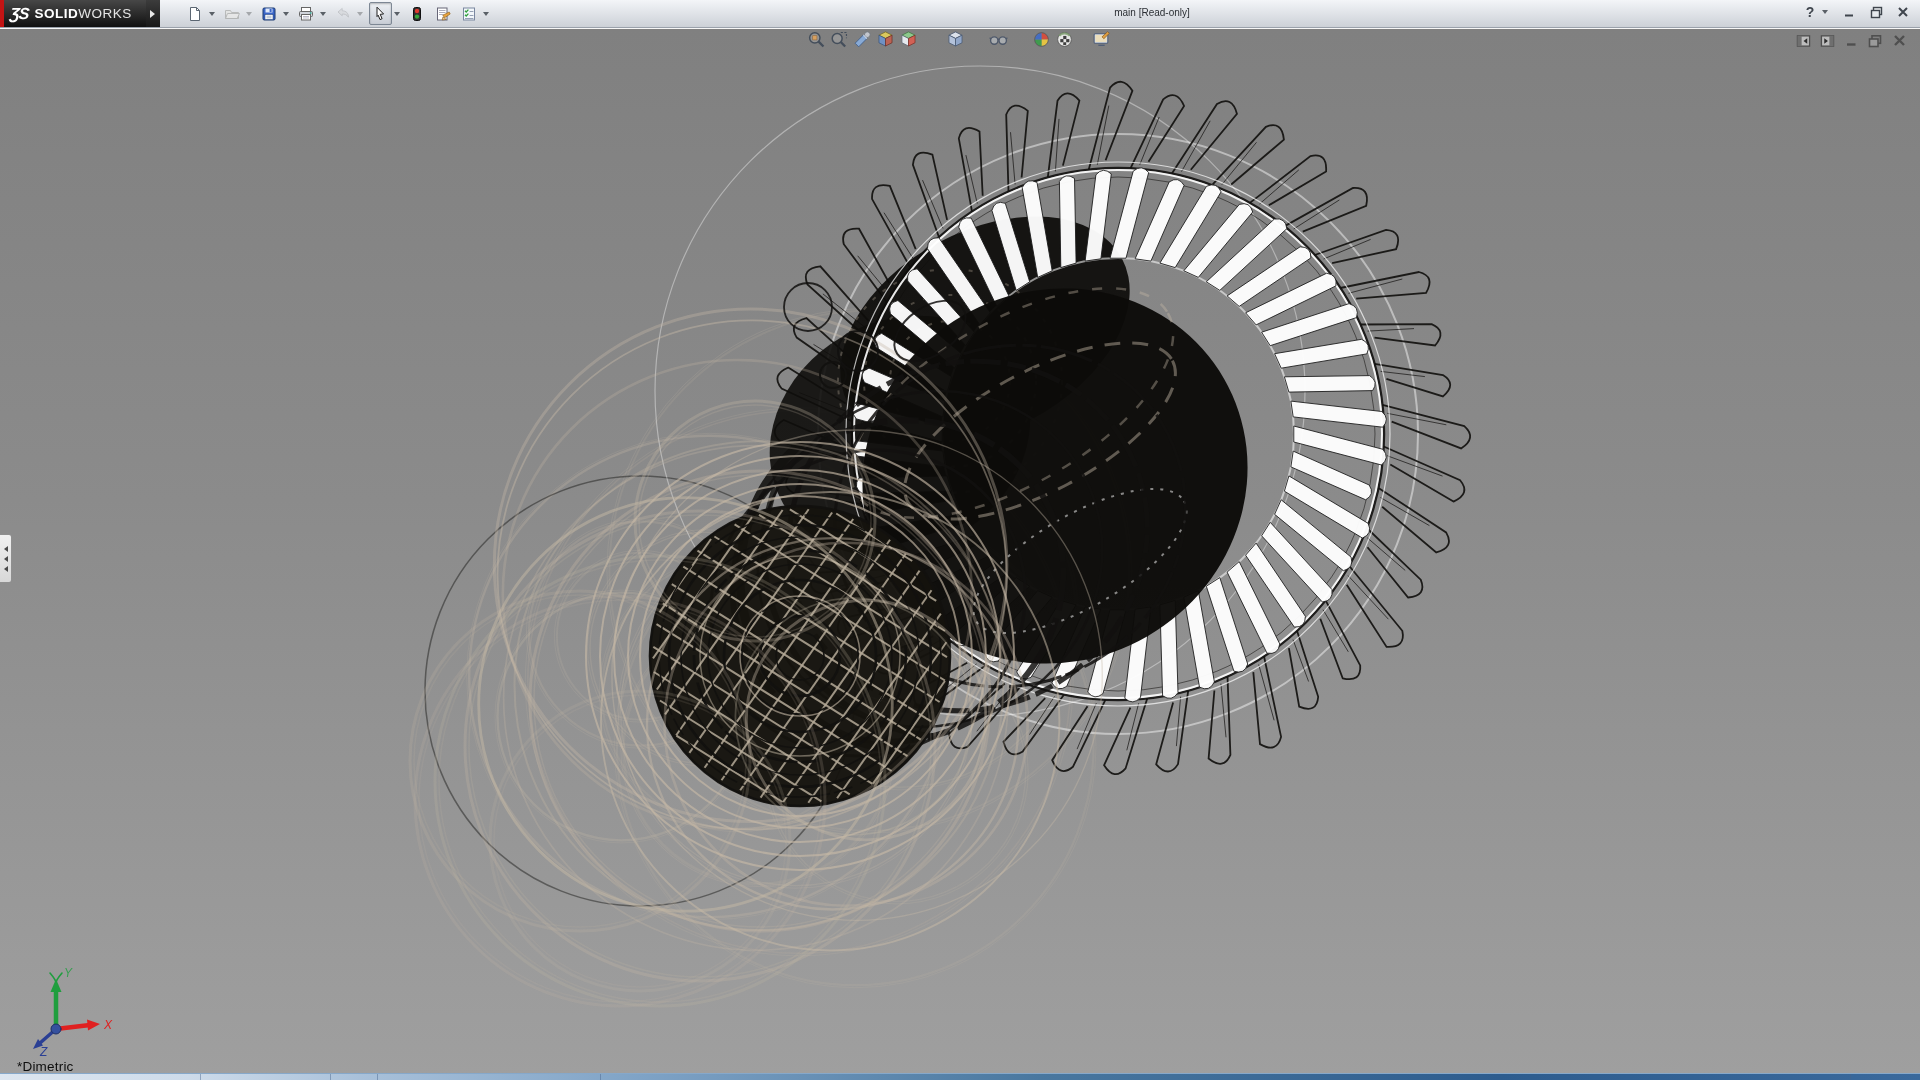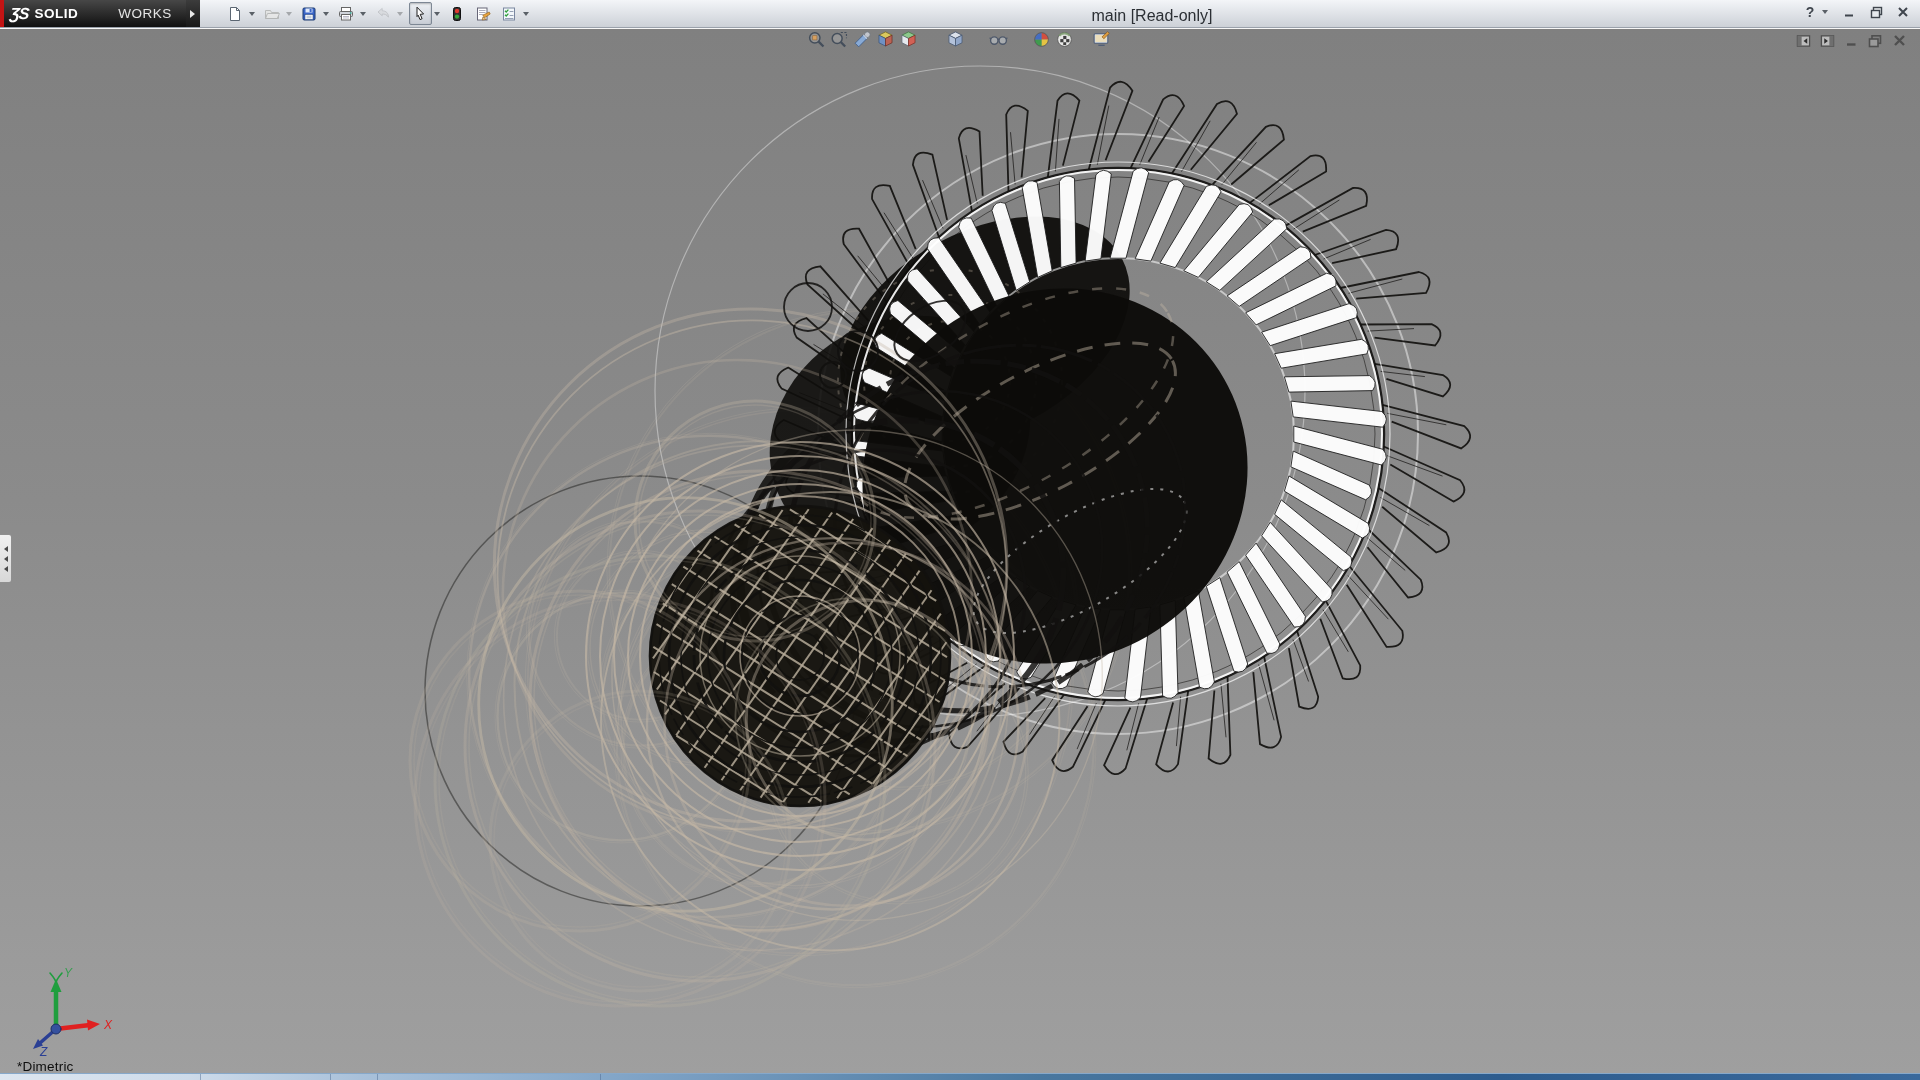--- a/index.html
+++ b/index.html
@@ -14,36 +14,36 @@
     background:linear-gradient(#f3f5f8,#d4d8de 80%,#cdd1d7);
     border-bottom:1px solid #9aa1ab;display:flex;align-items:center;z-index:30;
   }
   .logo{
     height:27px;display:flex;align-items:center;padding:0 14px 0 10px;
     background:linear-gradient(#474747,#101010);position:relative;
   }
   .logo::before{content:"";position:absolute;left:0;top:0;width:4px;height:27px;background:#c31414;}
   .logo .mark{color:#fff;font-weight:bold;font-style:italic;font-size:16px;letter-spacing:-1px;margin-right:6px;transform:skewX(-6deg);}
   .logo .b1{color:#fff;font-weight:bold;font-size:13.5px;letter-spacing:.5px;text-align:center;}
-  .logo .b2{color:#e4e4e4;font-weight:normal;font-size:13.5px;letter-spacing:.5px;margin-left:40px;}
+  .logo .b2{color:#e4e4e4;font-weight:normal;font-size:13.5px;letter-spacing:.5px;}
   .menu-flyout{
     width:14px;height:27px;background:linear-gradient(#3c3c3c,#181818);
     display:flex;align-items:center;justify-content:center;cursor:pointer;
   }
   .menu-flyout .tri{width:0;height:0;border-top:4px solid transparent;border-bottom:4px solid transparent;border-left:5px solid #e8e8e8;}
   .main-toolbar{display:flex;align-items:center;margin-left:24px;height:27px;}
   .tb-item{display:flex;align-items:center;margin-right:3px;}
   .tb-btn{width:21px;height:21px;display:flex;align-items:center;justify-content:center;border:1px solid transparent;border-radius:2px;}
   .tb-btn svg{display:block;}
   .tb-item.pressed .tb-btn{background:linear-gradient(#eef1f5,#c8cdd5);border:1px solid #7d8794;box-shadow:inset 0 1px 2px rgba(0,0,0,.25);}
   .tb-item.disabled{opacity:.45;filter:grayscale(60%);}
   .caret{width:0;height:0;border-left:3px solid transparent;border-right:3px solid transparent;border-top:4px solid #5a6067;margin:0 3px 0 2px;}
   .doc-title{
     position:absolute;left:1152px;top:7px;transform:translateX(-50%);
-    font-size:16px;color:#2b2f34;white-space:nowrap;
+    font-size:10px;color:#2b2f34;white-space:nowrap;
   }
   .win-controls{position:absolute;right:8px;top:3px;display:flex;align-items:center;gap:9px;color:#3f454d;}
   .win-controls .wc{display:flex;align-items:center;justify-content:center;width:18px;height:18px;}
   .help-q{font-size:14px;font-weight:bold;color:#3f454d;}
   
   .viewport{
     position:absolute;left:0;top:28px;width:1920px;height:1046px;
     background:linear-gradient(#808080,#8b8b8b 45%,#9f9f9f);
     border-top:1px solid #f7f7f7;overflow:hidden;
   }

